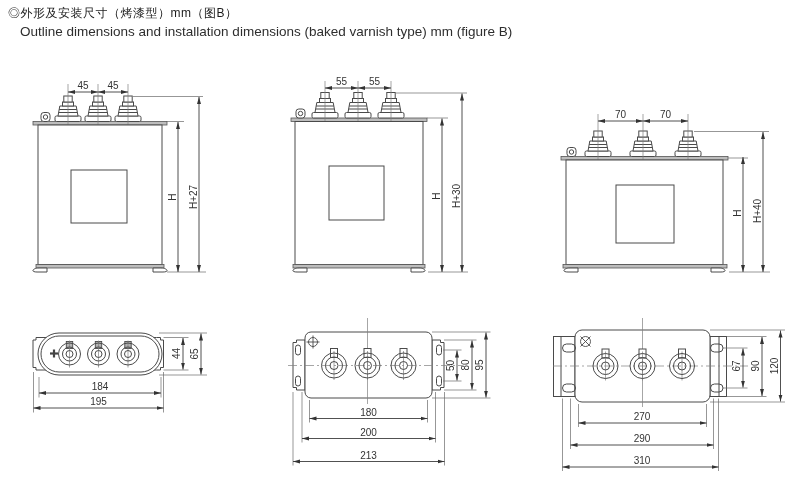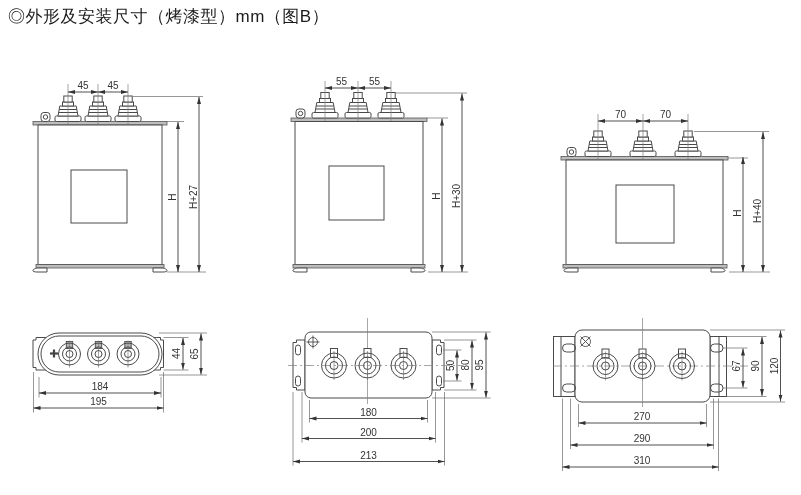--- a/index.html
+++ b/index.html
@@ -1,38 +1,39 @@
 <!DOCTYPE html>
 <html><head>
 <meta charset="utf-8">
 <style>
   html,body{margin:0;padding:0;background:#fff;}
   #canvas{position:relative;width:801px;height:495px;background:#ffffff;overflow:hidden;
           font-family:"Liberation Sans",sans-serif;}
-  .title-zh{position:absolute;left:8px;top:5px;font-size:17px;color:#1c1c1c;letter-spacing:.5px;}
+  .title-zh{position:absolute;left:8px;top:5px;font-size:12px;color:#1c1c1c;letter-spacing:.5px;}
   .title-en{position:absolute;left:20px;top:24px;font-size:13.5px;color:#2e2e2e;}
   svg{position:absolute;overflow:visible;}
   .ol{fill:#ffffff;stroke:#4a4a4a;stroke-width:1;}
   .ln{fill:none;stroke:#4a4a4a;stroke-width:1;}
   .gray{fill:#bdbdbd;stroke:#555555;stroke-width:.8;}
   .tab{fill:#b3b3b3;stroke:#4a4a4a;stroke-width:.9;}
   .cl{fill:none;stroke:#808080;stroke-width:.7;}
   .dash{stroke-dasharray:9 3 2 3;}
   .dim{fill:none;stroke:#3d3d3d;stroke-width:.9;}
   .ext{fill:none;stroke:#6a6a6a;stroke-width:.7;}
   text.d{font-family:"Liberation Sans",sans-serif;font-size:10px;fill:#333333;}
   .cross{stroke:#444444;stroke-width:2.2;}
   .crossthin{stroke:#4a4a4a;stroke-width:.9;}
 </style>
 </head>
 <body>
 
 <div id="canvas">
 
   <div class="title-zh">◎外形及安装尺寸（烤漆型）mm（图B）</div>
+  <div class="title-en">Outline dimensions and installation dimensions (baked varnish type) mm (figure B)</div>
 
   <svg width="0" height="0">
     <defs>
       <g id="t-front">
         <rect class="ol" x="-13" y="-5.5" width="26" height="5.5" rx="1.5"></rect>
         <path class="ol" d="M-10,-5.5 L-8.2,-15.5 L8.2,-15.5 L10,-5.5 Z"></path>
         <line class="ln" x1="-9.3" y1="-9" x2="9.3" y2="-9"></line>
         <line class="ln" x1="-8.8" y1="-12" x2="8.8" y2="-12"></line>
         <rect class="ol" x="-5.5" y="-19.5" width="11" height="4"></rect>
         <rect class="ol" x="-4.2" y="-25.5" width="8.4" height="6"></rect>

